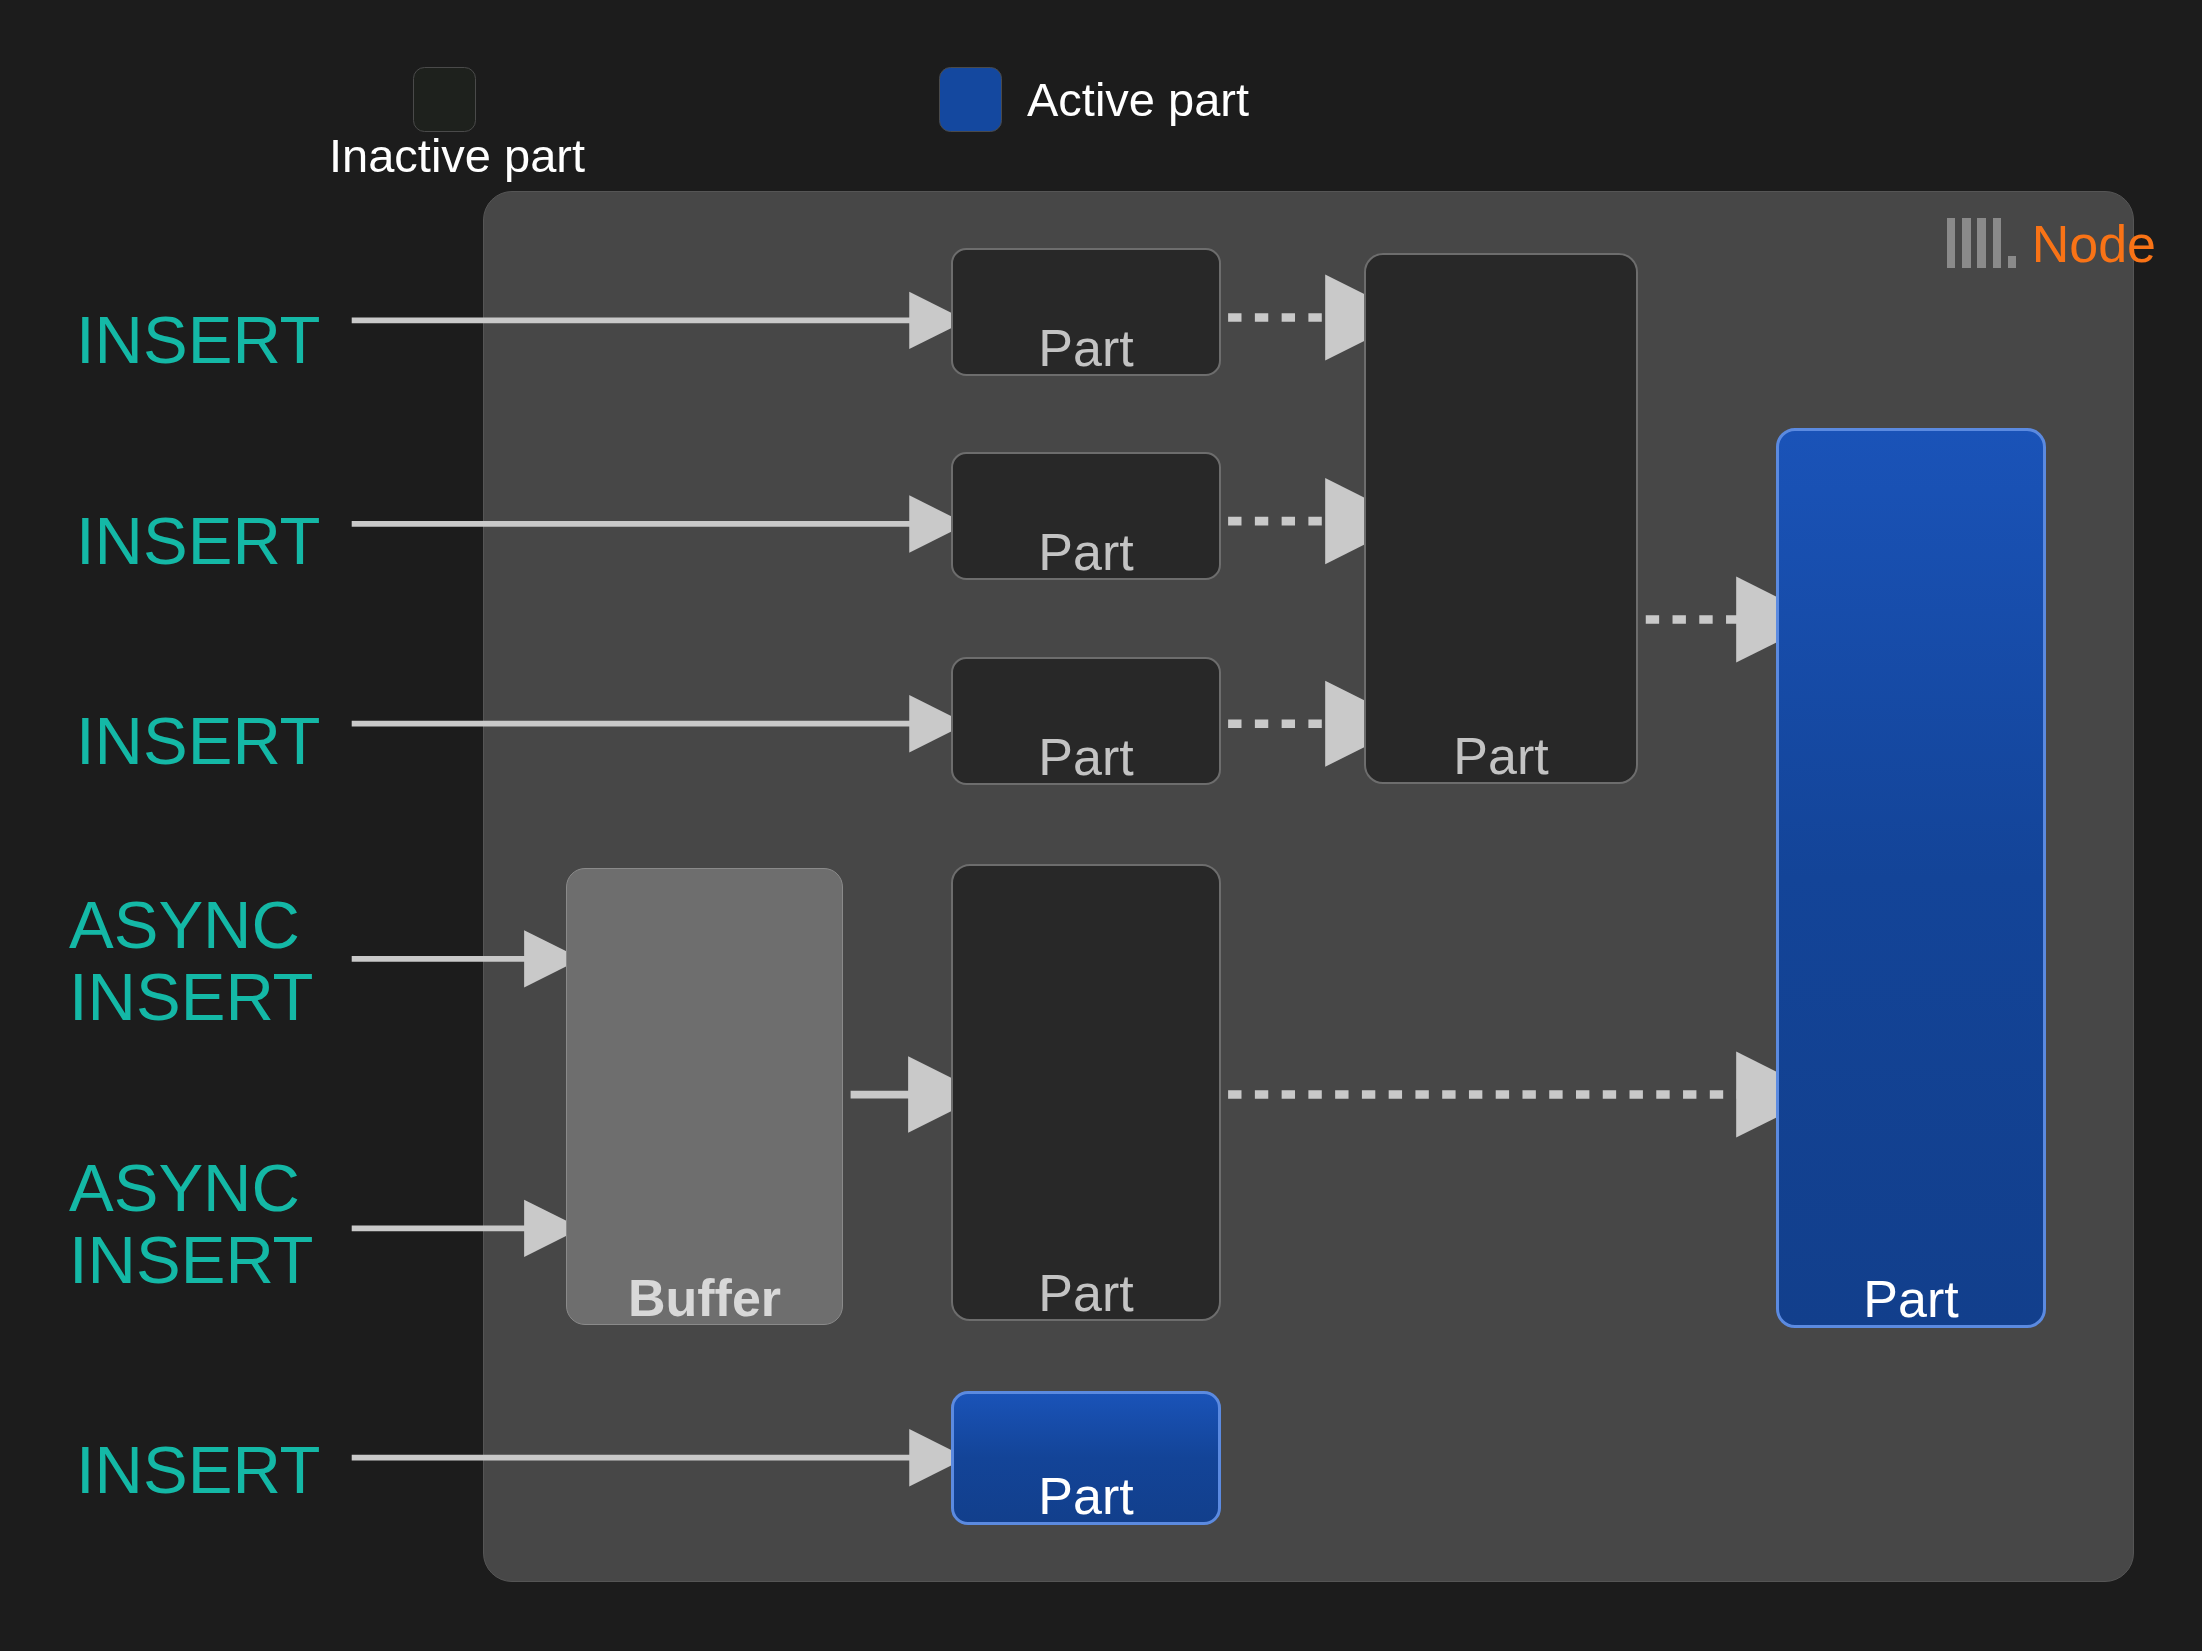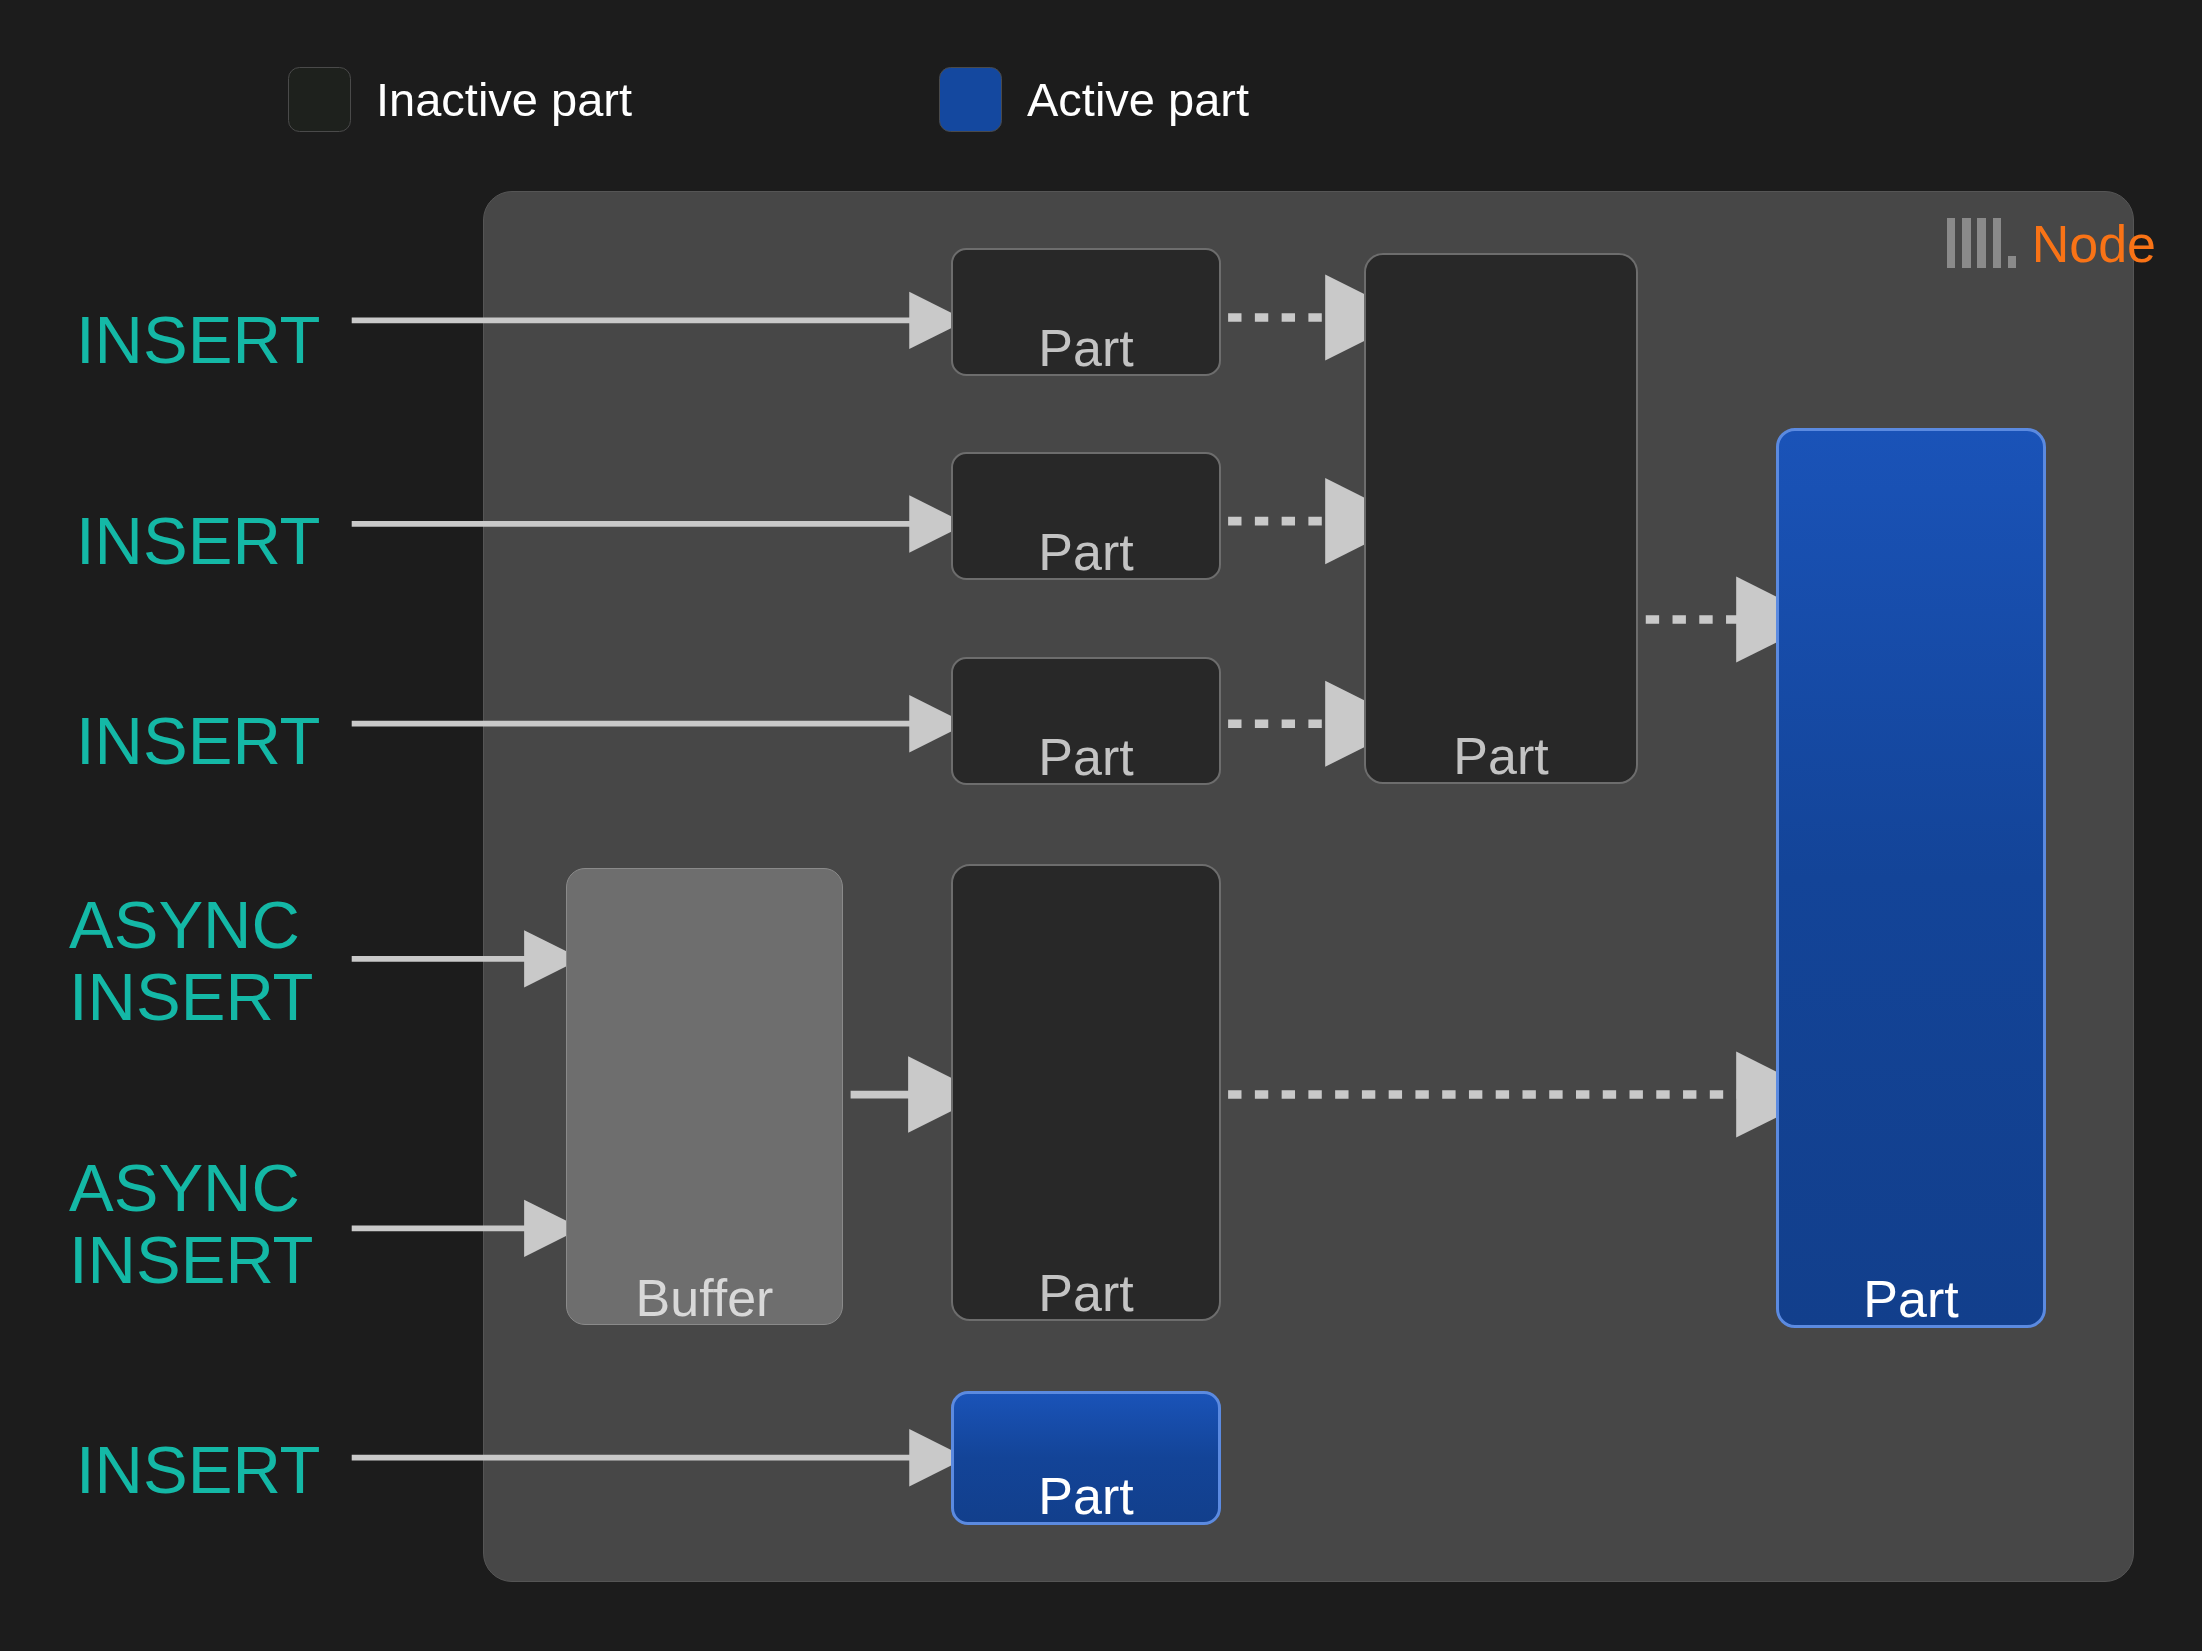--- a/index.html
+++ b/index.html
@@ -57,21 +57,21 @@
   
   .wires{position:absolute;left:0;top:0;width:2202px;height:1652px;}
 </style>
 </head>
 <body>
 
 <div class="stage">
 
   <div class="legend">
 
-    <div class="legend-item" style="left:288px;top:15.3px;">
+    <div class="legend-item" style="left:304px;top:15.3px;flex-direction:column;">
       <span class="swatch inactive"></span>
       <span class="legend-label">Inactive part</span>
     </div>
 
     <div class="legend-item" style="left:899px;top:15.3px;padding-left:40px;">
       <span class="swatch active"></span>
       <span class="legend-label">Active part</span>
     </div>
 
 
@@ -122,21 +122,21 @@
 
     <line x1="1285" y1="332" x2="1392" y2="332" stroke="#c9c9c9" stroke-width="9" stroke-dasharray="14 14" marker-end="url(#ah)"></line>
     <line x1="1285" y1="545" x2="1392" y2="545" stroke="#c9c9c9" stroke-width="9" stroke-dasharray="14 14" marker-end="url(#ah)"></line>
     <line x1="1285" y1="757" x2="1392" y2="757" stroke="#c9c9c9" stroke-width="9" stroke-dasharray="14 14" marker-end="url(#ah)"></line>
 
     <line x1="1722" y1="648" x2="1822" y2="648" stroke="#c9c9c9" stroke-width="9" stroke-dasharray="14 14" marker-end="url(#ah)"></line>
 
     <line x1="1285" y1="1145" x2="1822" y2="1145" stroke="#c9c9c9" stroke-width="9" stroke-dasharray="14 14" marker-end="url(#ah)"></line>
   </svg>
 
-  <div class="box buffer" style="left:566px;top:868px;width:277px;height:457px;border-radius:19px;">
+  <div class="box buffer" style="left:566px;top:868px;width:277px;height:457px;border-radius:19px;font-weight:bold;">
     <span class="box-label">Buffer</span>
   </div>
 
   <div class="box part-inactive" style="left:951px;top:248px;width:270px;height:128px;">
     <span class="box-label">Part</span>
   </div>
 
   <div class="box part-inactive" style="left:951px;top:452px;width:270px;height:128px;">
     <span class="box-label">Part</span>
   </div>

